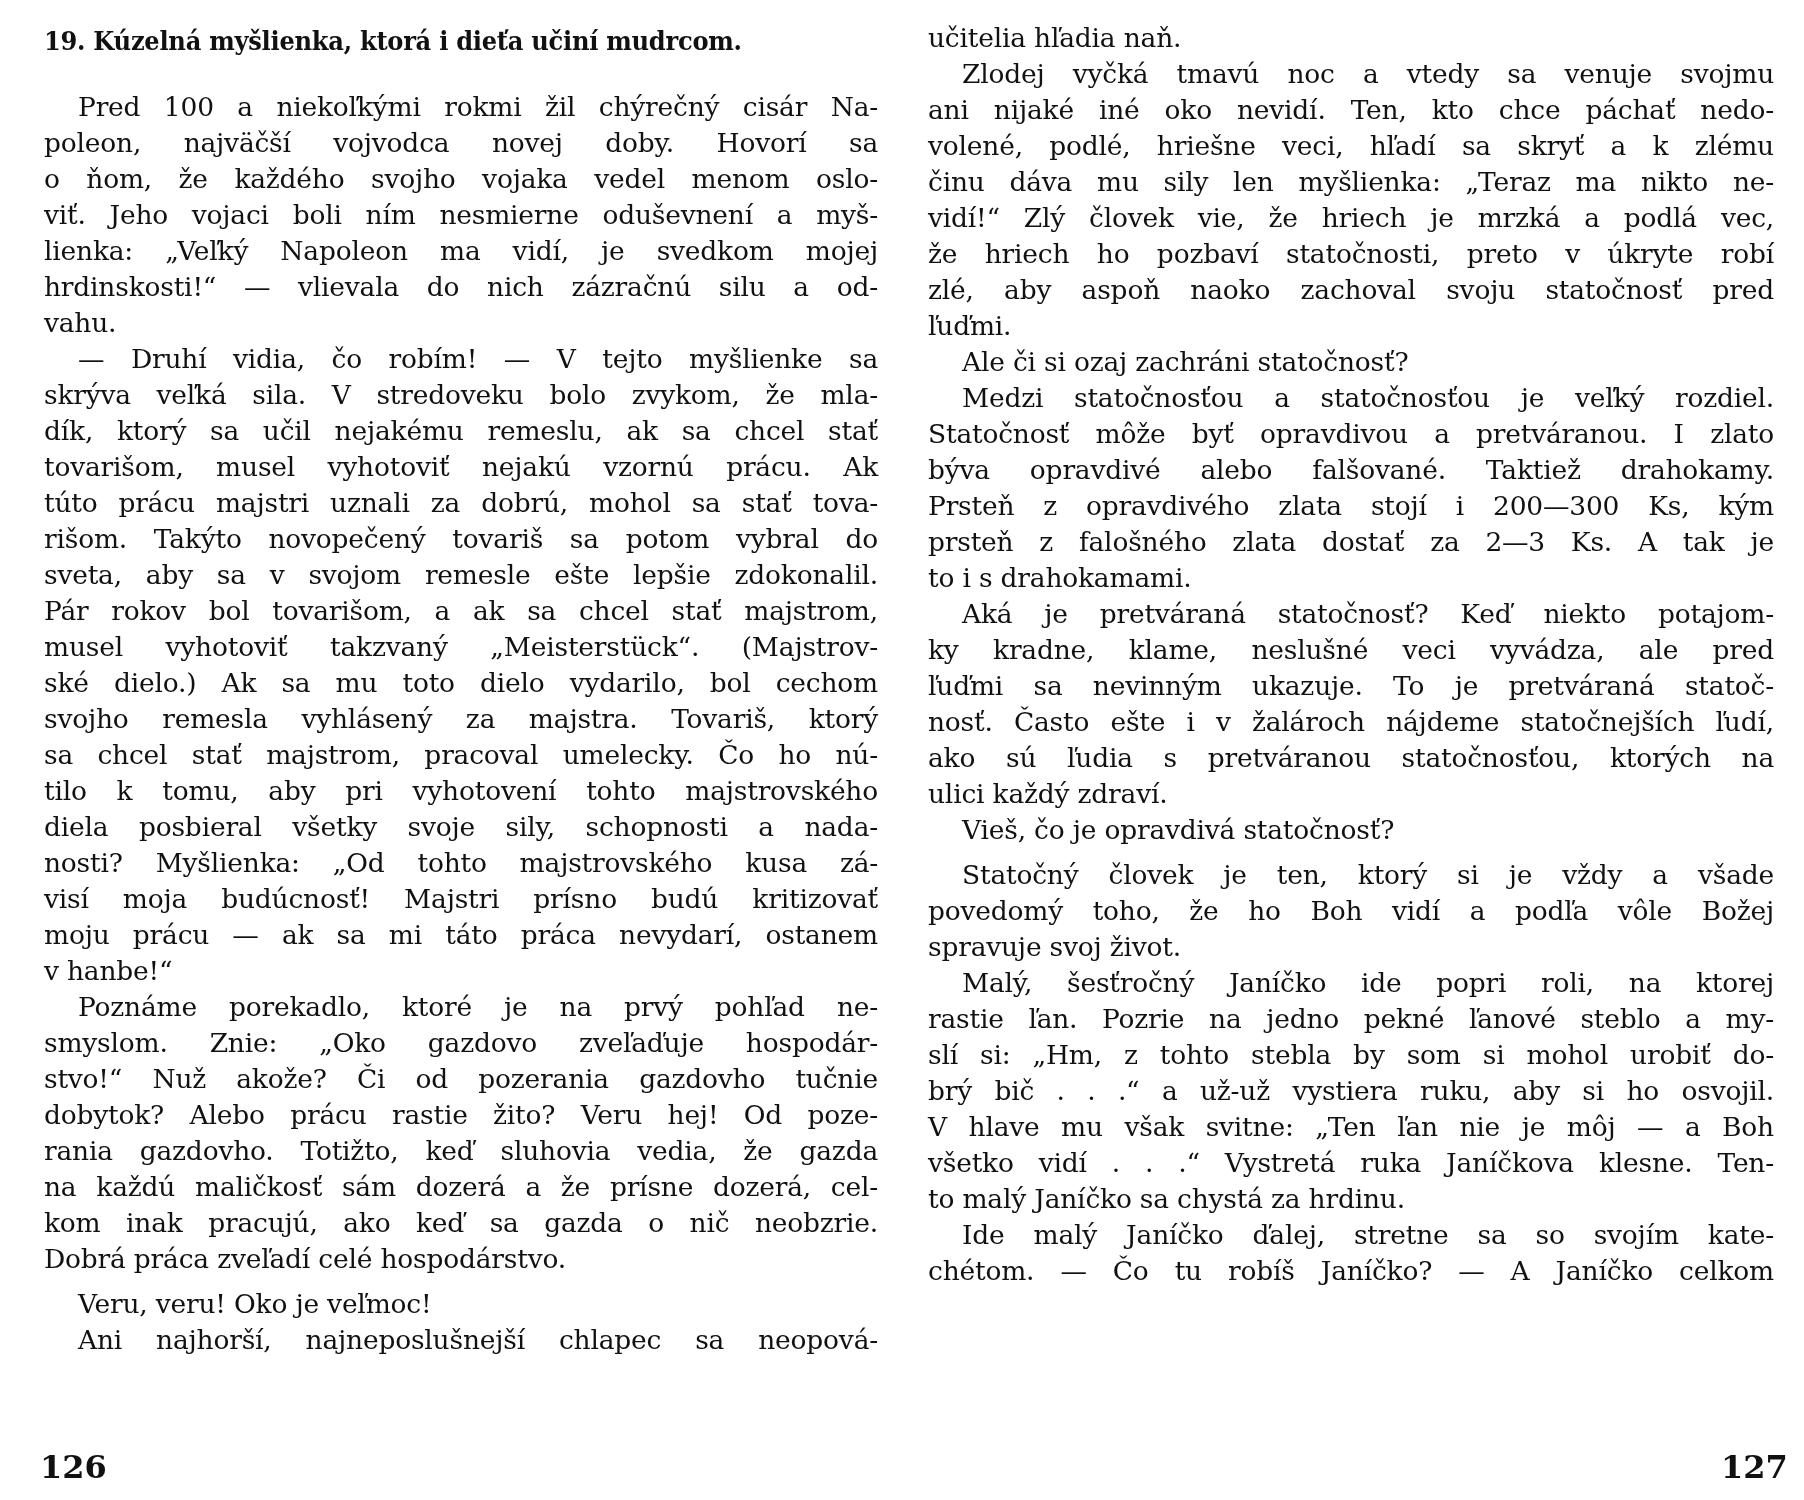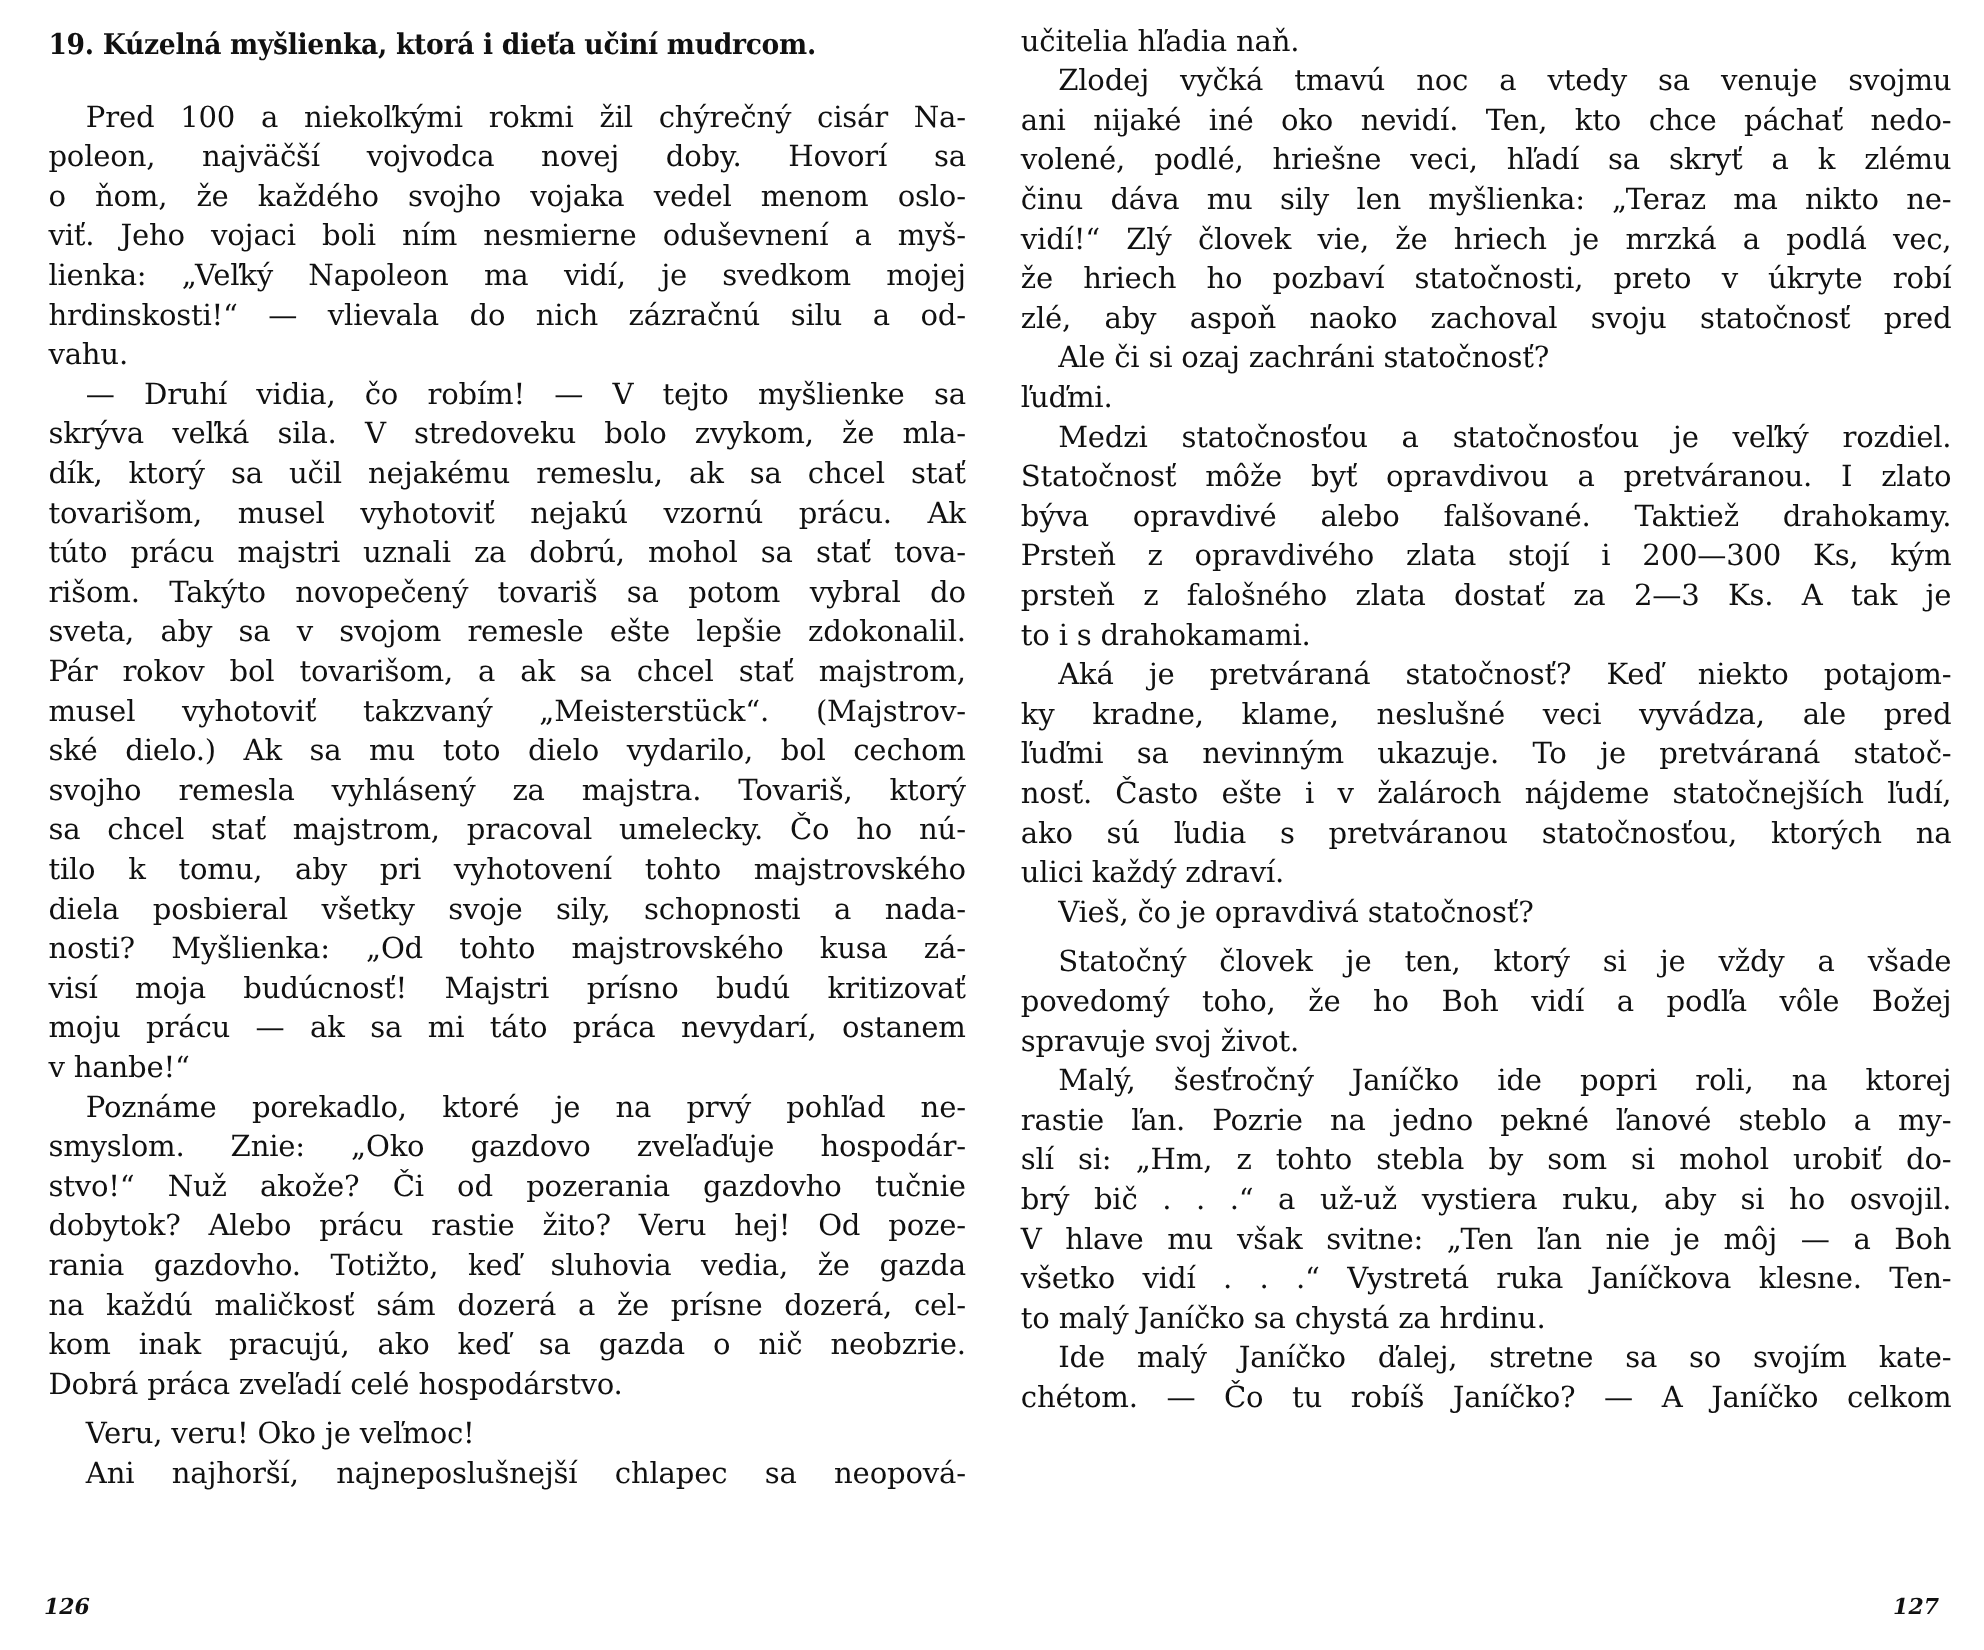--- a/index.html
+++ b/index.html
@@ -11,22 +11,22 @@
   .heading { position: absolute; top: 26px; left: 0; width: 834px;
              font-weight: bold; font-size: 26px; letter-spacing: -0.3px;
              white-space: nowrap; transform: scaleX(0.93); transform-origin: left; }
   .lines { position: absolute; left: 0; right: 0; }
   .line { display: block; height: 36px; line-height: 36px; font-size: 26.5px;
           white-space: nowrap; text-align: justify; text-align-last: justify;
           letter-spacing: -0.2px; }
   .line.last { text-align-last: left; }
   .line.indent { padding-left: 34px; }
   .line.gap { margin-top: 9px; }
-  .page-number { position: absolute; top: 1448px; font-weight: bold; font-style: italic;
-                 font-size: 20px; font-family: "DejaVu Serif", serif; }
+  .page-number { position: absolute; top: 1448px; font-weight: bold; 
+                 font-size: 32px; font-family: "DejaVu Serif", serif; }
   .pn-left { left: 40px; }
   .pn-right { left: 1721px; }
 </style>
 </head>
 <body>
 
 <div class="page page-left">
   <div class="heading">19. Kúzelná myšlienka, ktorá i dieťa učiní mudrcom.</div>
   <div class="lines" id="left-lines" style="top:89px;">
       <span class="line indent">Pred 100 a niekoľkými rokmi žil chýrečný cisár Na-</span>
@@ -70,22 +70,22 @@
 <div class="page page-right">
   <div class="lines" id="right-lines" style="top:20px;">
       <span class="line last">učitelia hľadia naň.</span>
       <span class="line indent">Zlodej vyčká tmavú noc a vtedy sa venuje svojmu</span>
       <span class="line">ani nijaké iné oko nevidí. Ten, kto chce páchať nedo-</span>
       <span class="line">volené, podlé, hriešne veci, hľadí sa skryť a k zlému</span>
       <span class="line">činu dáva mu sily len myšlienka: „Teraz ma nikto ne-</span>
       <span class="line">vidí!“ Zlý človek vie, že hriech je mrzká a podlá vec,</span>
       <span class="line">že hriech ho pozbaví statočnosti, preto v úkryte robí</span>
       <span class="line">zlé, aby aspoň naoko zachoval svoju statočnosť pred</span>
+      <span class="line last">ľuďmi.</span>
       <span class="line indent last">Ale či si ozaj zachráni statočnosť?</span>
-      <span class="line last">ľuďmi.</span>
       <span class="line indent">Medzi statočnosťou a statočnosťou je veľký rozdiel.</span>
       <span class="line">Statočnosť môže byť opravdivou a pretváranou. I zlato</span>
       <span class="line">býva opravdivé alebo falšované. Taktiež drahokamy.</span>
       <span class="line">Prsteň z opravdivého zlata stojí i 200—300 Ks, kým</span>
       <span class="line">prsteň z falošného zlata dostať za 2—3 Ks. A tak je</span>
       <span class="line last">to i s drahokamami.</span>
       <span class="line indent">Aká je pretváraná statočnosť? Keď niekto potajom-</span>
       <span class="line">ky kradne, klame, neslušné veci vyvádza, ale pred</span>
       <span class="line">ľuďmi sa nevinným ukazuje. To je pretváraná statoč-</span>
       <span class="line">nosť. Často ešte i v žalároch nájdeme statočnejších ľudí,</span>

